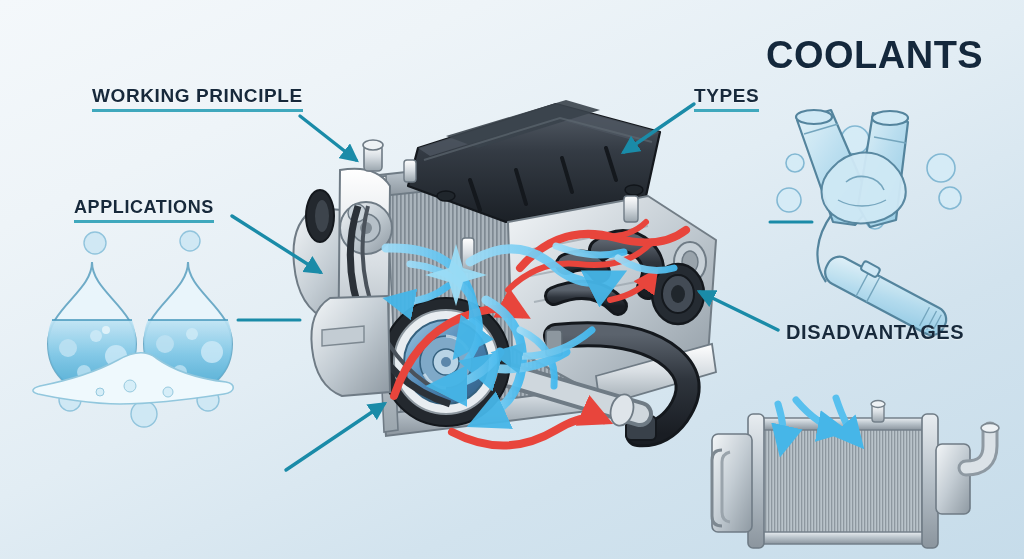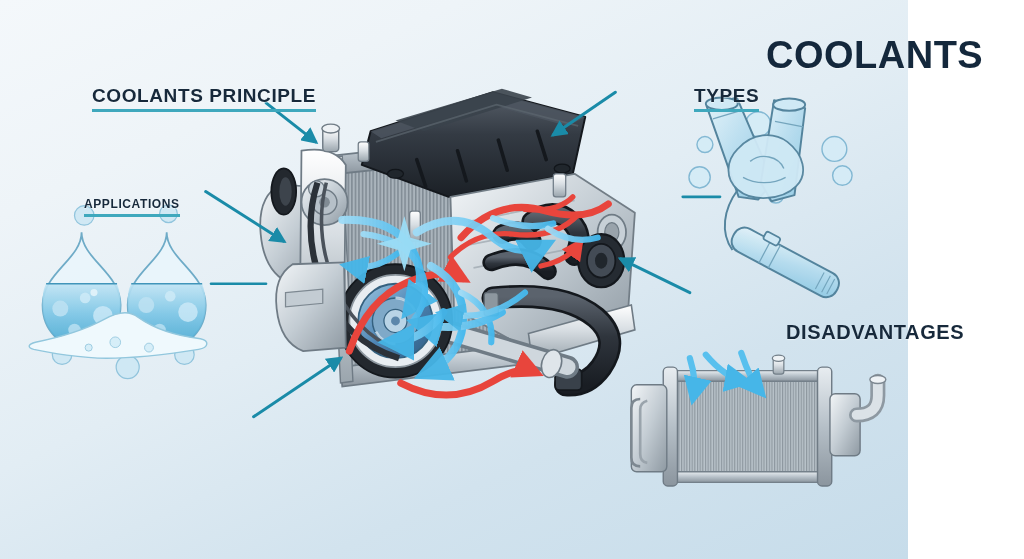--- a/index.html
+++ b/index.html
@@ -1,39 +1,39 @@
 <!DOCTYPE html>
 <html><head>
 <meta charset="utf-8">
 <style>
   * { margin:0; padding:0; box-sizing:border-box; }
   html, body {
     width:1024px; height:559px; overflow:hidden;
     font-family:"Liberation Sans", sans-serif;
   }
   #canvas {
-    position:relative; width:908px; height:559px;
+    position:relative; width:1024px; height:559px;
     background:linear-gradient(155deg,#f4f8fb 0%,#eef4f8 22%,#e2edf4 48%,#d2e3ee 72%,#c6dcea 100%);
   }
   #artboard { position:absolute; inset:0; }
 
   
   .label {
     position:absolute;
     color:#17293b;
     font-weight:bold;
     letter-spacing:.6px;
     white-space:nowrap;
     line-height:1;
     text-shadow:0 1px 1px rgba(255,255,255,.55);
   }
   .label.ul { border-bottom:3px solid #3fa8bd; padding-bottom:4px; }
   #title-coolants { font-size:38px; letter-spacing:.5px; color:#14283c; }
   #lbl-working   { font-size:19px; }
-  #lbl-apps      { font-size:12px;margin-left:10px; }
+  #lbl-apps      { font-size:18px; }
   #lbl-types     { font-size:19px;text-align:right; }
   #lbl-disadv    { font-size:20px;text-align:center; }
   #lbl-adv       { font-size:20px; }
 </style>
 </head>
 <body>
 
 <div id="canvas">
 
   <svg id="artboard" viewBox="0 0 1024 559">
@@ -297,21 +297,21 @@
       <path d="M694 104 L624 152" marker-end="url(#arwTeal)"></path>
       <path d="M778 330 L700 292" marker-end="url(#arwTeal)"></path>
       <path d="M286 470 L384 404" marker-end="url(#arwTeal)"></path>
       <path d="M238 320 L300 320" stroke-width="3"></path>
       <path d="M770 222 L812 222" stroke-width="3"></path>
     </g>
   </svg>
 
   <div class="label ul" id="title-coolants" style="left:766px; top:36px; border:none;">COOLANTS</div>
 
-  <div class="label ul" id="lbl-working" style="left:92px; top:86px;">COOLANTS PRINCIPLE</div>
+  <div class="label ul" id="lbl-working" style="left:92px; top:86px;">WORKING PRINCIPLE</div>
 
   <div class="label ul" id="lbl-apps" style="left:74px; top:198px;">APPLICATIONS</div>
 
   <div class="label ul" id="lbl-types" style="left:694px; top:86px;">TYPES</div>
 
   <div class="label" id="lbl-disadv" style="left:786px; top:322px;">DISADVANTAGES</div>
 
 
 </div>
 

